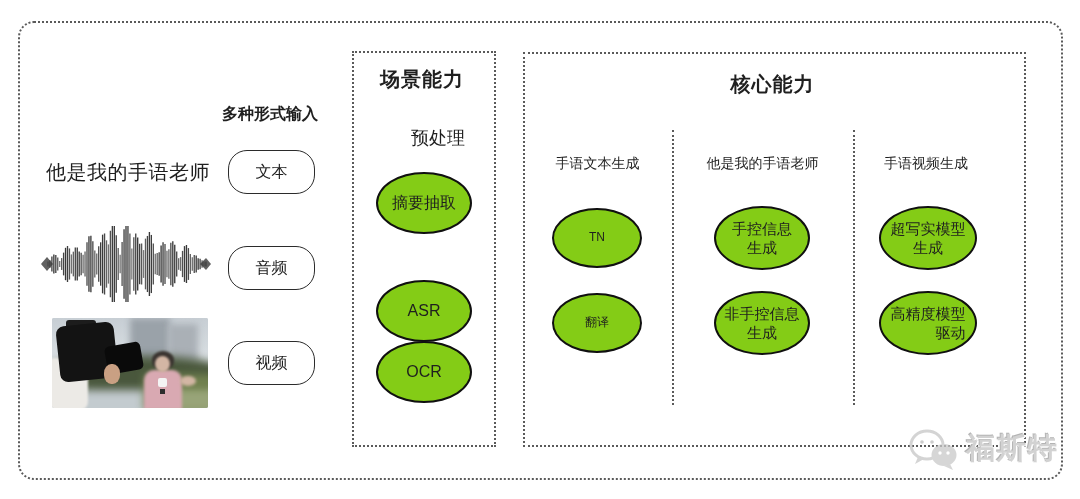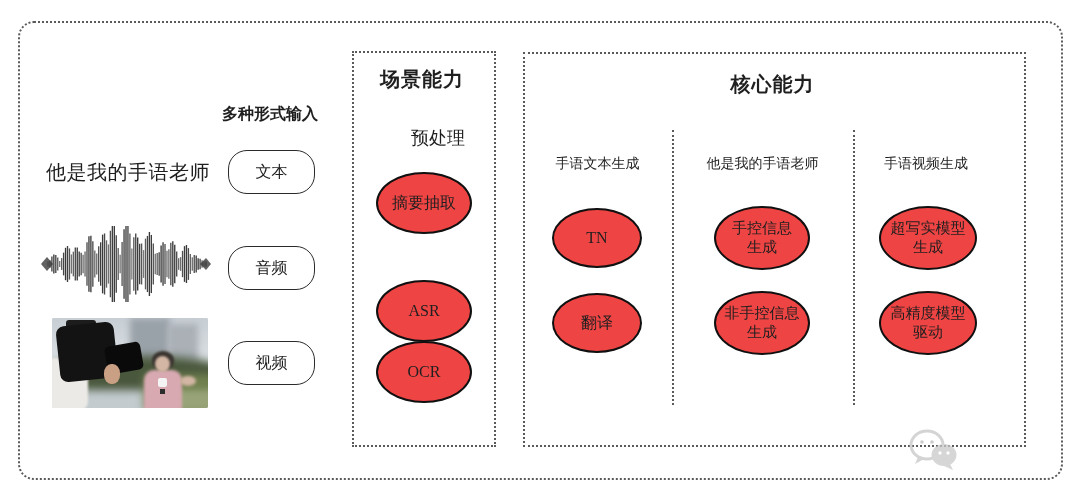--- a/index.html
+++ b/index.html
@@ -29,36 +29,36 @@
   .sentence{left:46px;top:159px;width:180px;font-size:20px;letter-spacing:0.5px;}
 
   
   .io-box{width:85px;height:42px;border:1.6px solid #2b2b2b;border-radius:19px;
     display:flex;align-items:center;justify-content:center;font-size:16px;background:#fff;}
   .io-box-text{left:228px;top:150px;}
   .io-box-audio{left:228px;top:246px;}
   .io-box-video{left:228px;top:341px;}
 
   
-  .ellipse{border:2.5px solid #101010;border-radius:50%;background:#ef4444;
+  .ellipse{border:2.5px solid #101010;border-radius:50%;background:#84cc16;
     display:flex;align-items:center;justify-content:center;text-align:center;
-    white-space:pre-line;font-size:15px;line-height:1.3;font-family:Liberation Serif, serif;}
+    white-space:pre-line;font-size:15px;line-height:1.3;}
   .el-scene{width:92px;height:58px;left:376px;font-size:16px;}
   .el-scene-1{top:172px;}
   .el-scene-2{top:280px;}
   .el-scene-3{top:341px;}
-  .el-c1{width:86px;height:56px;left:552px;font-size:16px;text-align:right;}
+  .el-c1{width:86px;height:56px;left:552px;font-size:12px;text-align:right;}
   .el-c1-1{top:208px;}
   .el-c1-2{top:293px;}
   .el-c2{width:92px;height:60px;left:714px;}
   .el-c2-1{top:206px;}
   .el-c2-2{top:291px;}
   .el-c3{width:94px;height:60px;left:879px;}
   .el-c3-1{top:206px;}
-  .el-c3-2{top:291px;}
+  .el-c3-2{top:291px;text-align:right;}
 
   
   .waveform{left:40px;top:226px;}
 
   
   .photo{left:52px;top:318px;width:156px;height:90px;background:#c3cbcf;
     overflow:hidden;border-radius:2px;}
   .photo .sky{position:absolute;left:0;top:0;width:156px;height:50px;
     background:linear-gradient(#c7ced4,#dde2e5);}
   .photo .bldg1{position:absolute;left:78px;top:0;width:40px;height:44px;background:#9aa2a9;filter:blur(3px);}
@@ -248,13 +248,14 @@
   <svg class="wm-logo" viewBox="0 0 52 42">
     <ellipse cx="19" cy="17" rx="16" ry="14" fill="none" stroke="#c6c6c6" stroke-width="3"></ellipse>
     <path d="M10 29 L7 36 L16 31" fill="#c6c6c6"></path>
     <ellipse cx="36" cy="27" rx="12.5" ry="11" fill="#c9c9c9"></ellipse>
     <path d="M42 36 L45 42 L36 38" fill="#c9c9c9"></path>
     <circle cx="14" cy="14" r="1.8" fill="#bdbdbd"></circle>
     <circle cx="24" cy="14" r="1.8" fill="#bdbdbd"></circle>
     <circle cx="32" cy="25" r="1.7" fill="#ffffff"></circle>
     <circle cx="40" cy="25" r="1.7" fill="#ffffff"></circle>
   </svg>
+  <span class="wm-text">福斯特</span>
 </div>
 
 </body></html>

